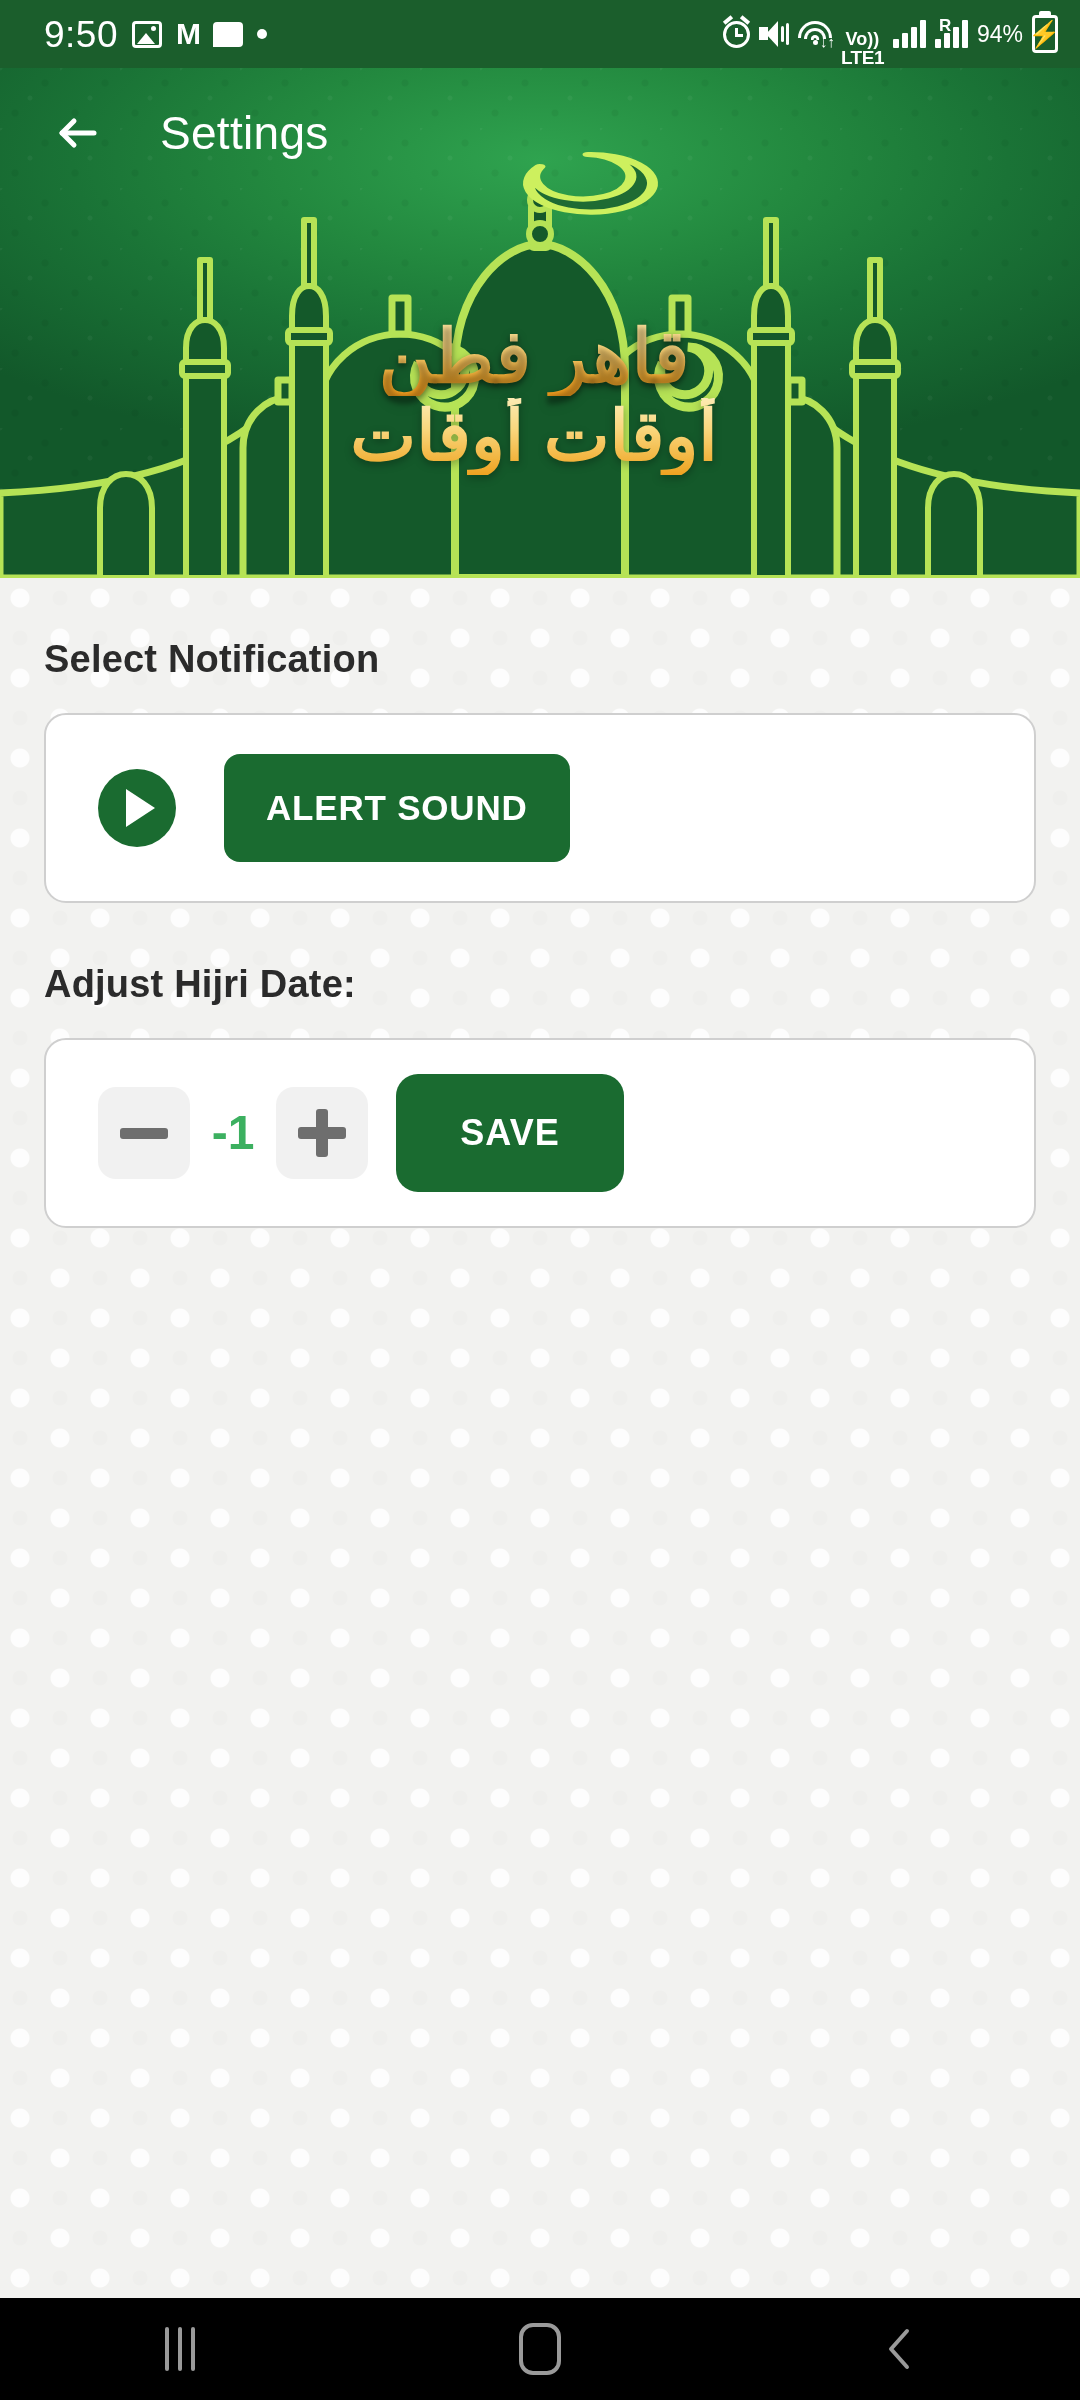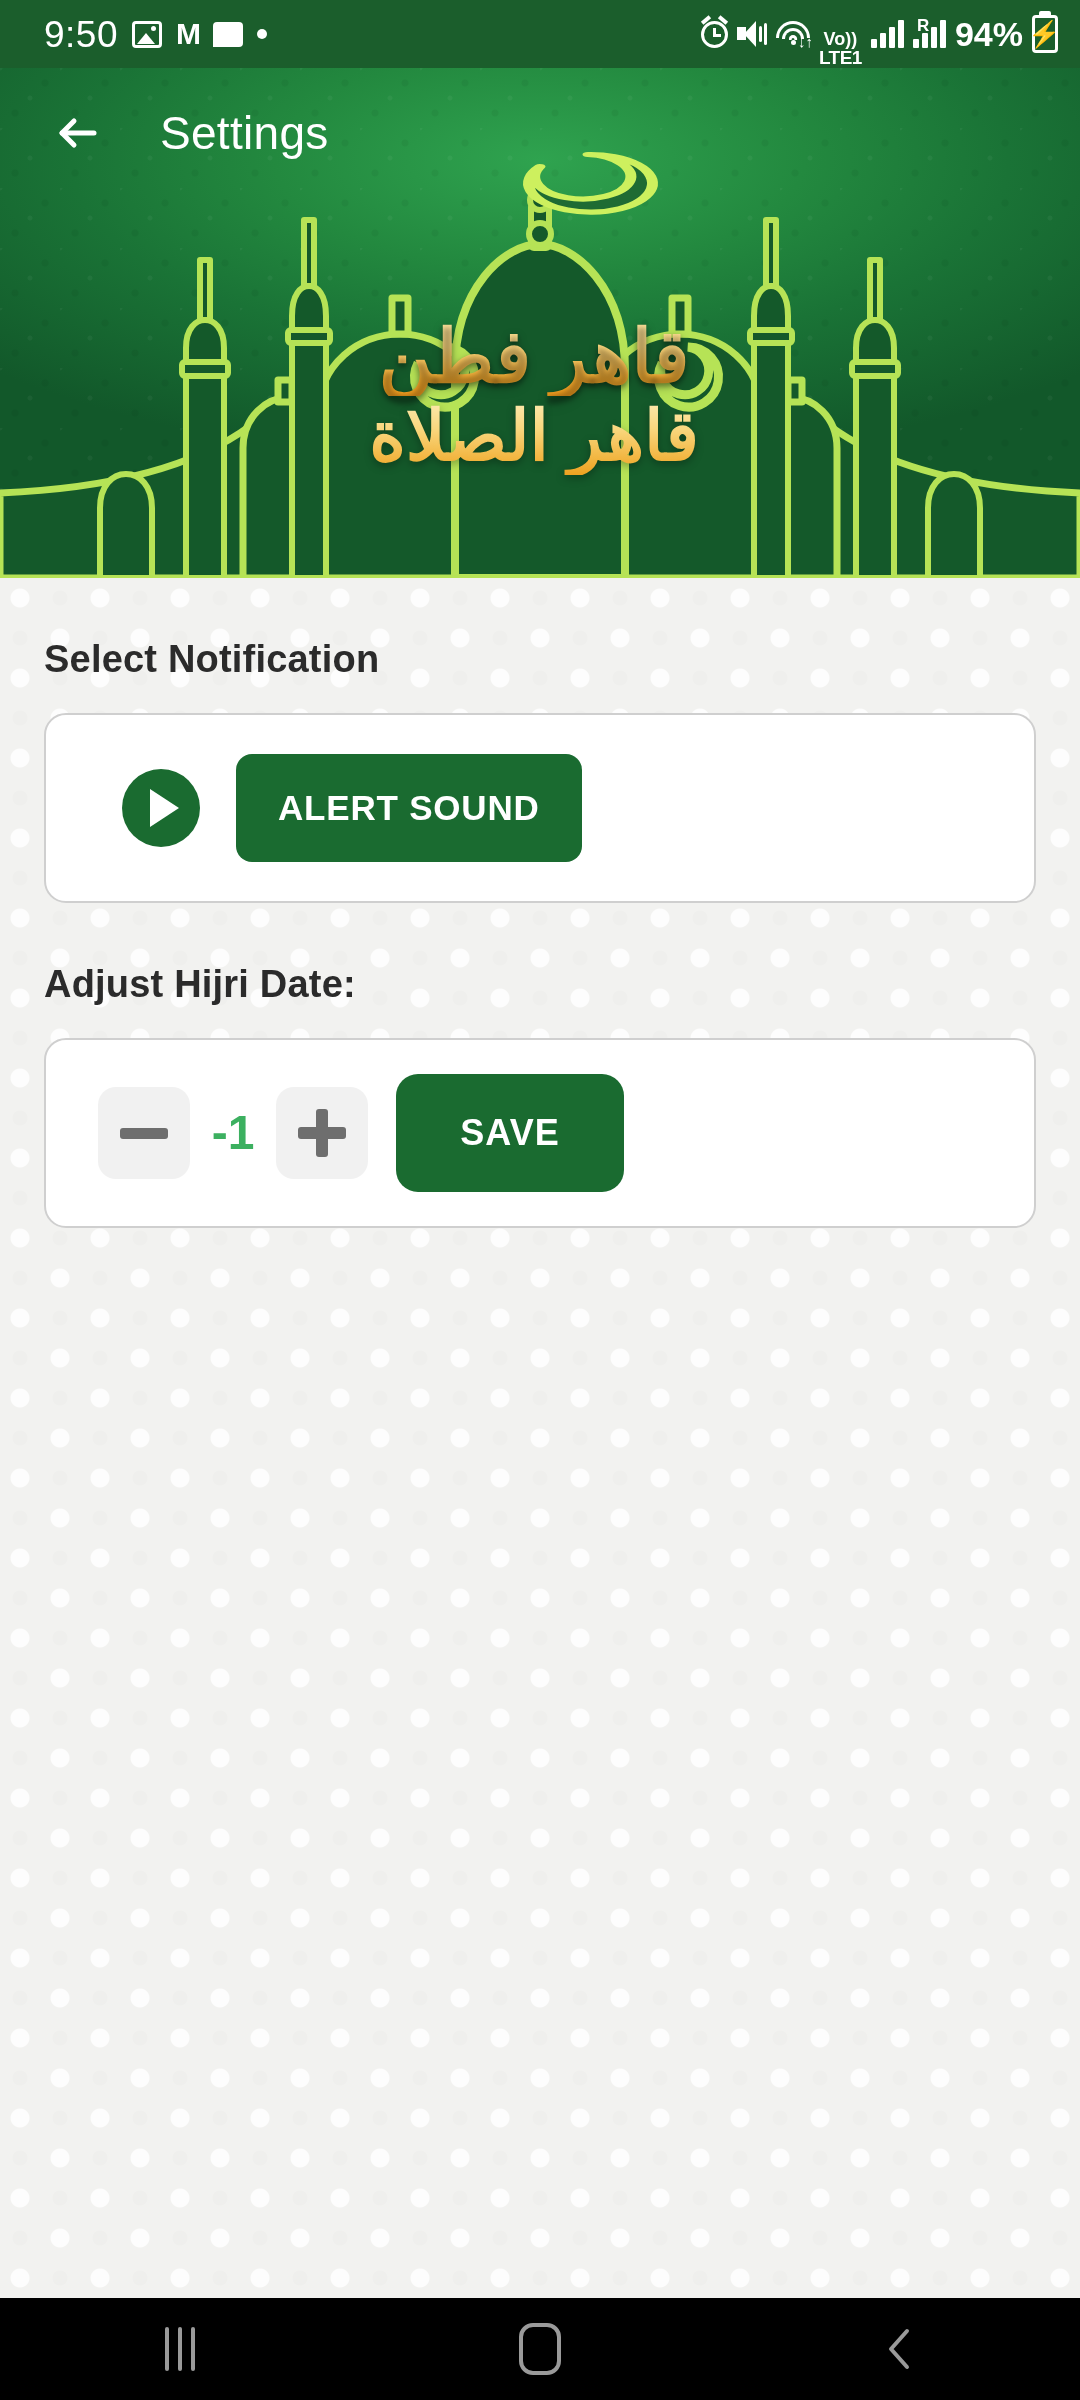--- a/index.html
+++ b/index.html
@@ -83,21 +83,21 @@
   .ic-volte .top{ font-size:18px; font-weight:600; }
   .ic-volte .bot{ font-size:19px; font-weight:700; letter-spacing:-.5px; }
 
   .bars{ display:flex; align-items:flex-end; gap:3px; height:28px; }
   .bars s{ display:block; width:6px; background:#fff; border-radius:1px; }
   .bars s.b1{ height:9px; } .bars s.b2{ height:15px; }
   .bars s.b3{ height:21px; } .bars s.b4{ height:28px; }
   .roam{ position:relative; padding-top:11px; }
   .roam .r{ position:absolute; top:-3px; left:4px; font-size:17px; font-weight:700; line-height:1; }
 
-  .sb-batt-txt{ font-size:34px; font-weight:700; letter-spacing:0; }
+  .sb-batt-txt{ font-size:23px; font-weight:400; letter-spacing:0; }
   .ic-batt{
     width:26px; height:38px; border:3px solid #fff; border-radius:4px;
     display:flex; align-items:center; justify-content:center;
   }
   .ic-batt::before{
     content:""; position:absolute; top:-7px; left:50%; transform:translateX(-50%);
     width:12px; height:5px; background:#fff; border-radius:2px 2px 0 0;
   }
   .ic-batt b{ color:#1b5e2c; font-size:26px; line-height:1; }
 
@@ -159,21 +159,21 @@
   }
   .sect-label{
     margin:60px 0 0 44px; font-size:38px; font-weight:700; color:#2b2b2b;
     letter-spacing:.2px;
   }
   .card{
     margin:32px 44px 0 44px;
     background:#fff; border:2px solid #cfcfcf; border-radius:22px;
     display:flex; align-items:center;
   }
-  #card-notification{ height:190px; padding-left:76px; gap:36px; }
+  #card-notification{ height:190px; padding-left:52px; gap:48px; }
   #card-hijri{ height:190px; padding-left:52px; gap:0; }
 
   .play-btn{
     width:78px; height:78px; border-radius:50%; background:#1a6b30;
     display:flex; align-items:center; justify-content:center; cursor:pointer;
     flex:none;
   }
   .play-btn .tri{
     width:0;height:0;margin-left:7px;
     border-top:19px solid transparent; border-bottom:19px solid transparent;
@@ -341,21 +341,21 @@
         <svg viewBox="0 0 60 60" fill="none" stroke="#fff" stroke-width="5" stroke-linecap="round" stroke-linejoin="round">
           <path d="M46 30 H14"></path>
             <path d="M26 18 L14 30 L26 42"></path>
         </svg>
       </span>
       <span class="hdr-title">Settings</span>
     </div>
 
     <div class="arabic-wrap">
       <div class="ar-1">قاهر فطن</div>
-      <div class="ar-2">قاهر الصلاة</div>
+      <div class="ar-2">أوقات أوقات</div>
     </div>
   </div>
 
   <div class="content">
 
     <div class="sect-label">Select Notification</div>
 
     <div class="card" id="card-notification">
       <span class="play-btn">
         <span class="tri"></span>

